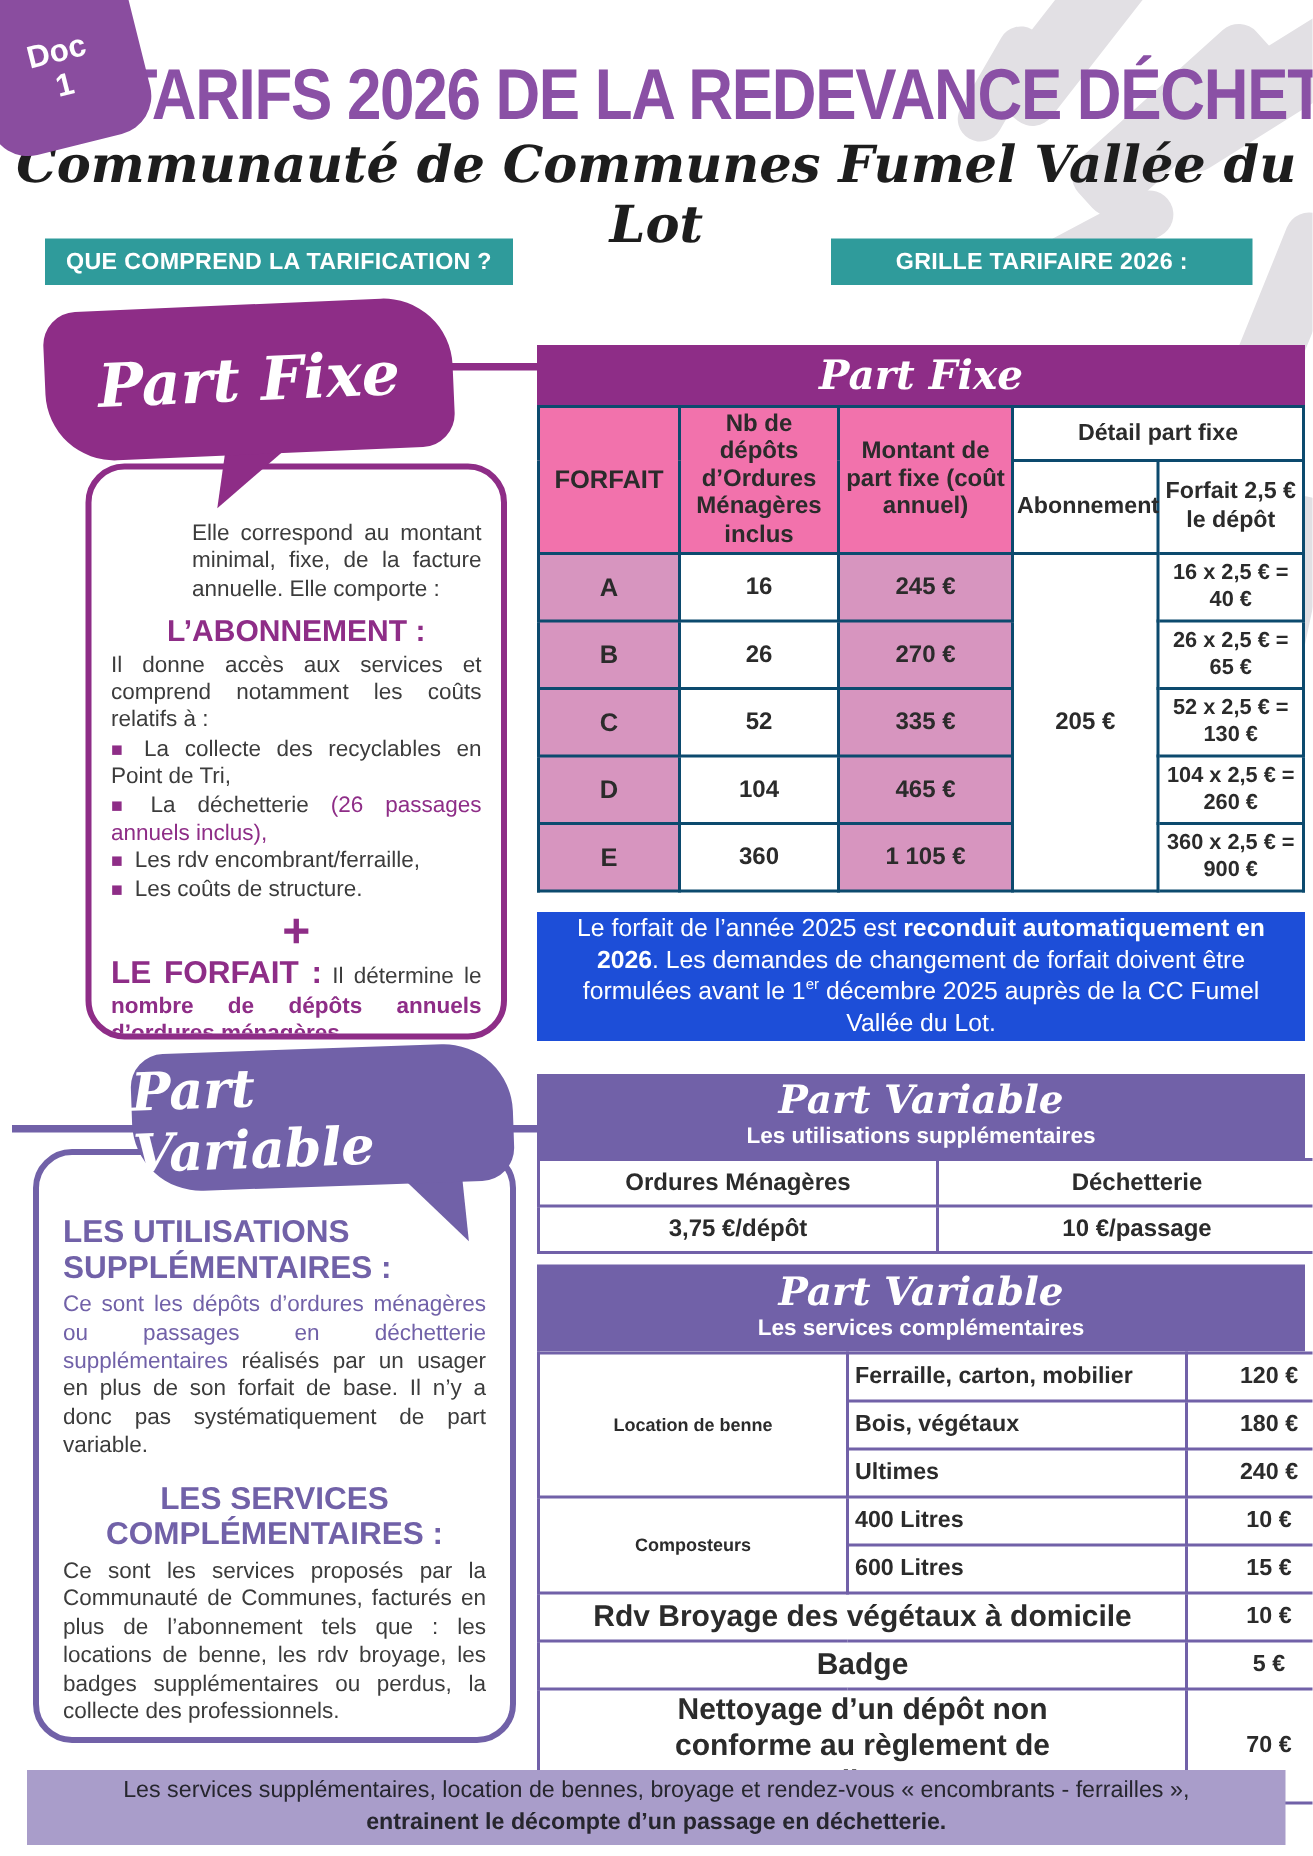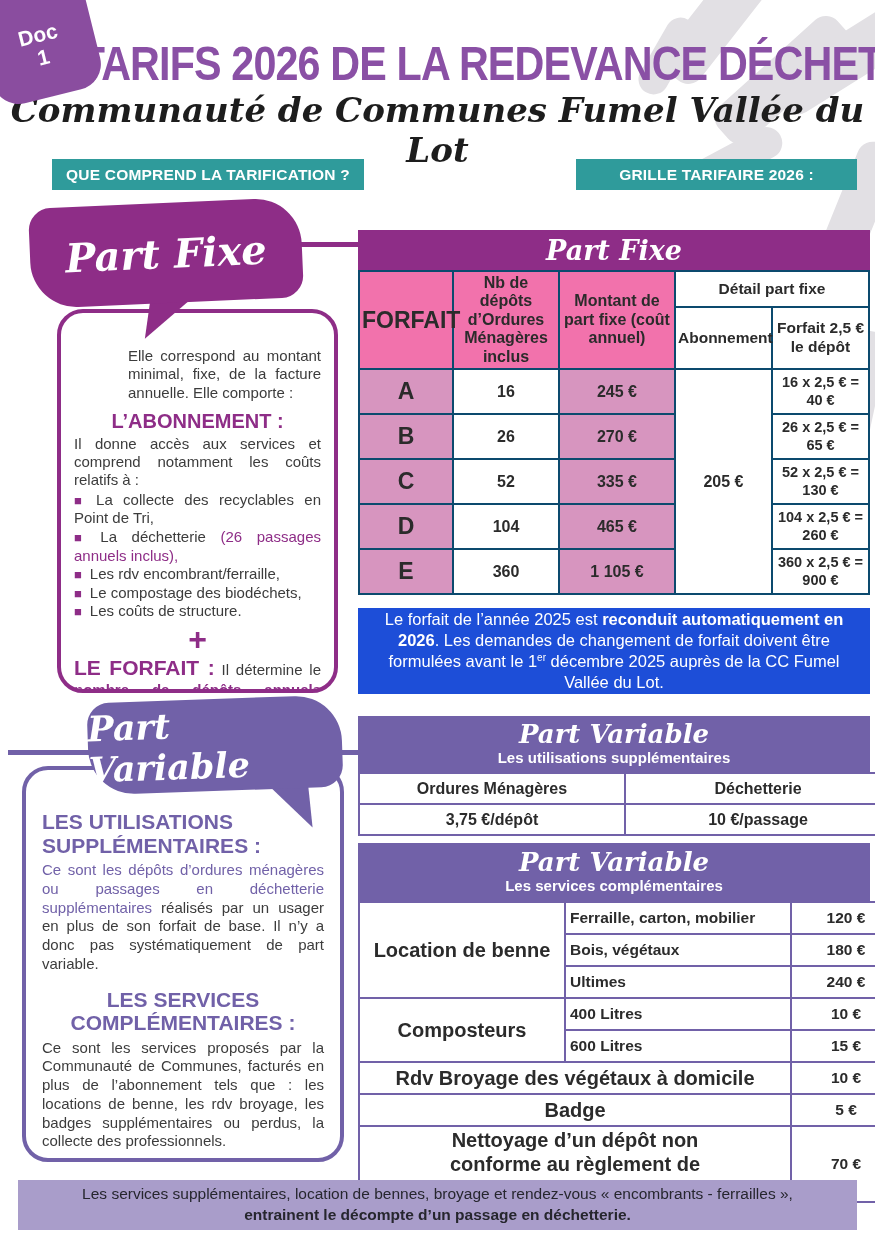--- a/index.html
+++ b/index.html
@@ -33,21 +33,21 @@
     transform:scaleX(0.86);transform-origin:center;
   }
   .subtitle{
     position:absolute;left:0;top:90px;width:875px;text-align:center;z-index:2;
     font-family:"DejaVu Serif", serif;font-style:italic;font-weight:bold;
     font-size:34px;color:#1d1d1d;
   }
   .banner{
     position:absolute;top:159px;height:31px;background:#2f9b9b;color:#ffffff;
     font-weight:bold;font-size:15.5px;display:flex;align-items:center;justify-content:center;
-    letter-spacing:0.2px;z-index:2;margin-left:22px;
+    letter-spacing:0.2px;z-index:2;
   }
   .banner-left{left:30px;width:312px;}
   .banner-right{left:554px;width:281px;}
 
   
   .pf-bubble{
     position:absolute;left:30px;top:203px;width:272px;height:100px;z-index:3;
     background:#8e2d87;border-radius:22px 46px 22px 46px;transform:rotate(-2.5deg);
     display:flex;align-items:center;justify-content:center;
   }
@@ -81,21 +81,21 @@
   table.pft{
     position:absolute;left:358px;top:270px;width:512px;border-collapse:collapse;z-index:2;
     table-layout:fixed;background:#fff;
   }
   .pft td,.pft th{border:2px solid #0c4a6e;text-align:center;vertical-align:middle;
     color:#2b2b2b;padding:1px 2px;}
   .pink{background:#f272ac;font-weight:bold;font-size:15px;line-height:1.15;}
   .dusty{background:#d795bf;font-weight:bold;}
   .row-h1{height:36px;}  .row-h2{height:62px;}
   .pft tbody tr{height:45px;}
-  .c-forfait{width:88px;font-size:23px;margin-left:12px;}
+  .c-forfait{width:88px;font-size:17px;margin-left:12px;}
   .c-nb{width:100px;font-weight:bold;font-size:16px;}
   .c-montant{width:110px;font-size:16px;}
   .c-abo{width:100px;font-weight:bold;font-size:16px;}
   .c-det{width:114px;font-weight:bold;font-size:14.5px;line-height:1.2;}
   .det-line{display:block;}
   .hdr-white{background:#fff;font-weight:bold;font-size:15.5px;}
 
   .note{
     position:absolute;left:358px;top:608px;width:512px;height:86px;background:#1d4ed8;z-index:2;
     color:#fff;font-size:16.5px;line-height:1.28;text-align:center;
@@ -137,21 +137,21 @@
   table.pvt{position:absolute;left:358px;width:512px;border-collapse:collapse;z-index:2;
     table-layout:fixed;background:#fff;}
   .pvt1{top:772px;}
   .pvt2{top:901px;}
   .pvt td,.pvt th{border:2px solid #7161a8;color:#2b2b2b;font-weight:bold;
     vertical-align:middle;padding:1px 4px;}
   .pvt1 tr{height:31px;}
   .pvt1 td,.pvt1 th{text-align:center;font-size:16px;width:256px;}
   .pvt2 tr{height:32px;}
   .pvt2 tr.tall{height:48px;}
-  .g-label{width:196px;text-align:center;font-size:20px;}
+  .g-label{width:196px;text-align:center;font-size:12px;}
   .g-item{width:216px;text-align:left;padding-left:10px;font-size:15.5px;}
   .g-price{width:100px;text-align:center;font-size:15.5px;}
   .g-full{text-align:center;font-size:20px;}
   .wrap-narrow{display:inline-block;max-width:330px;line-height:1.2;}
 
   
   .footer{
     position:absolute;left:18px;top:1180px;width:839px;height:50px;background:#a99dca;z-index:2;
     color:#26262e;font-size:15.5px;line-height:1.35;text-align:center;
     display:flex;flex-direction:column;align-items:center;justify-content:center;
@@ -187,21 +187,20 @@
   <span class="script">Part Fixe</span>
 </div>
 <div class="pf-box">
   <p class="intro">Elle correspond au montant minimal, fixe, de la facture annuelle. Elle comporte :</p>
   <div class="h-magenta">L’ABONNEMENT :</div>
   <p>Il donne accès aux services et comprend notamment les coûts relatifs à :</p>
   <ul class="bullets">
     <li><span>La collecte des recyclables en Point de Tri,</span><span class="acc-m"></span></li>
     <li><span>La déchetterie </span><span class="acc-m">(26 passages annuels inclus),</span></li>
     <li><span>Les rdv encombrant/ferraille,</span><span class="acc-m"></span></li>
-    <li><span>Le compostage des biodéchets,</span><span class="acc-m"></span></li>
     <li><span>Les coûts de structure.</span><span class="acc-m"></span></li>
   </ul>
   <div class="plus">+</div>
   <p><span class="fh">LE FORFAIT :</span><span> Il détermine le </span><span class="fa">nombre de dépôts annuels d’ordures ménagères</span></p>
 </div>
 
 <div class="pft-title">
   <span class="script">Part Fixe</span>
 </div>
 <table class="pft">

